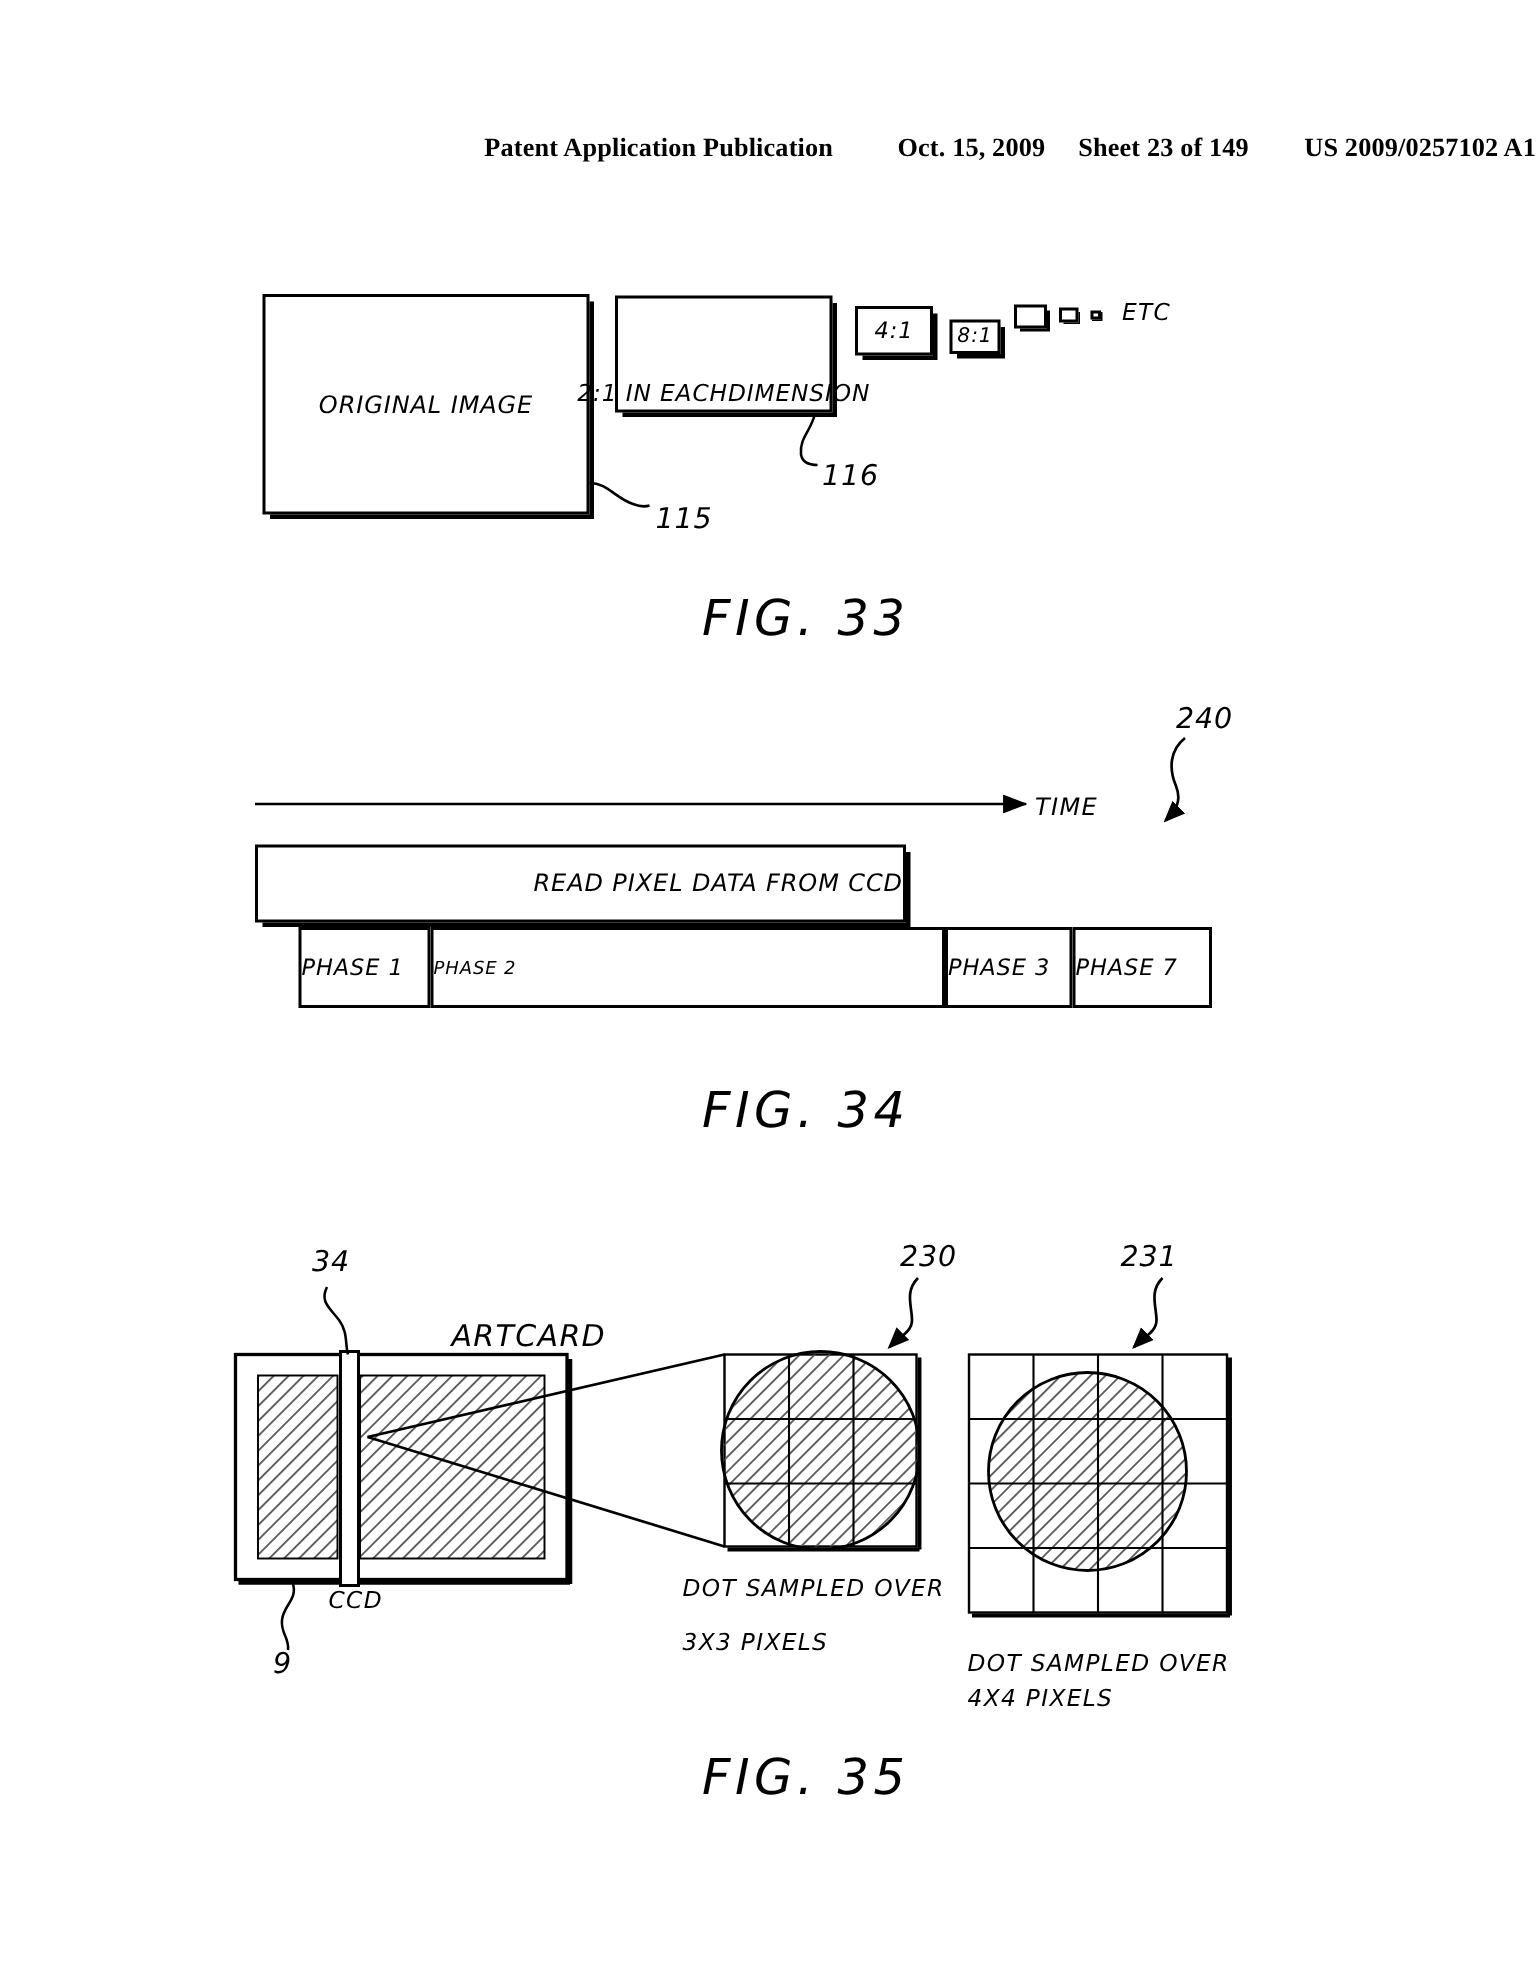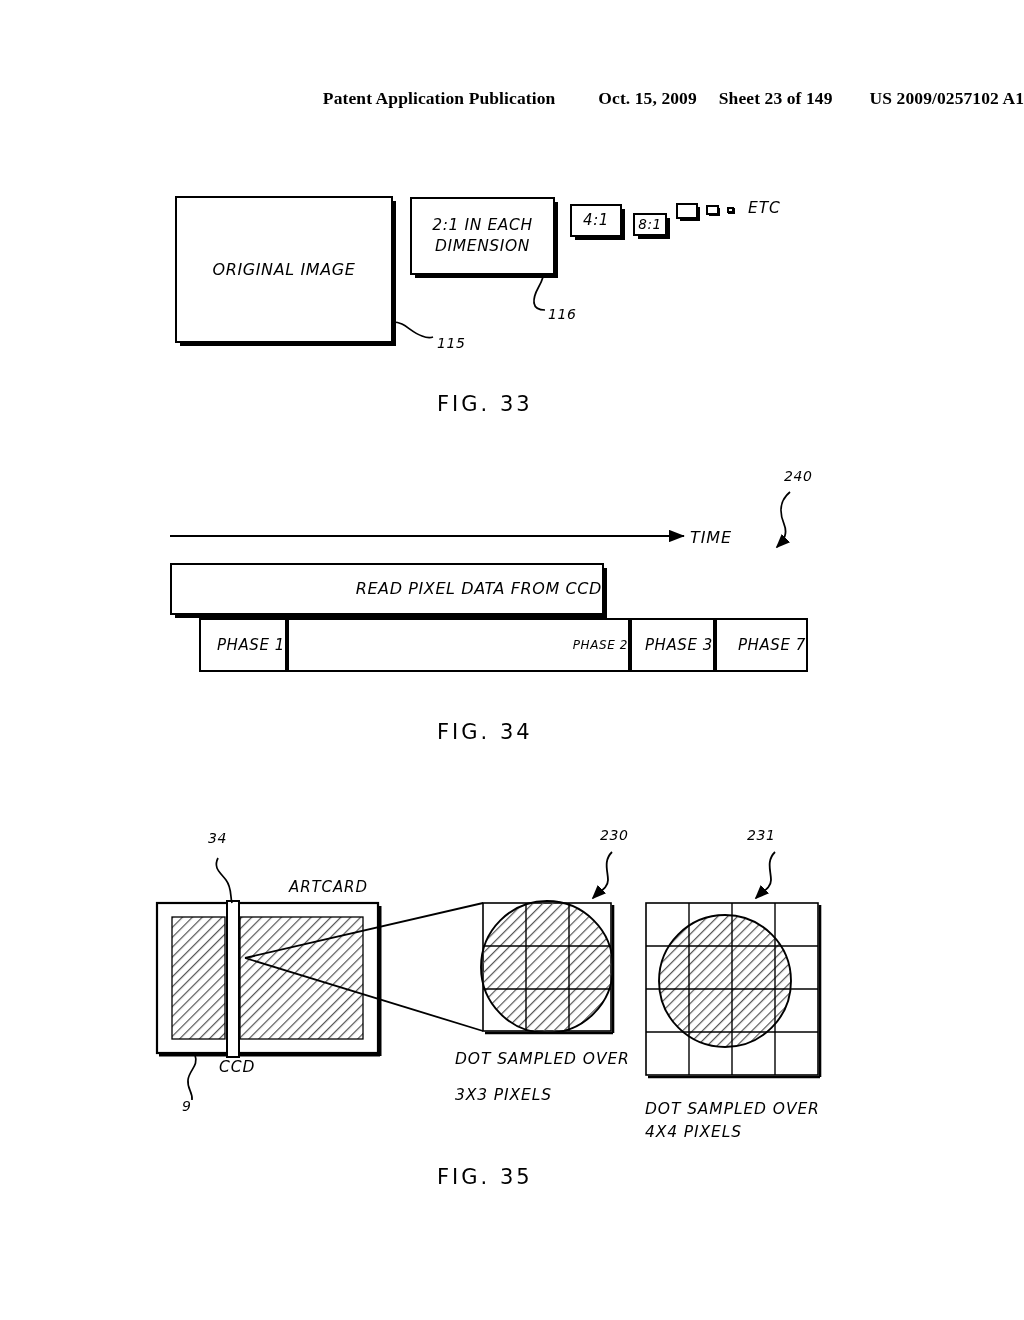--- a/index.html
+++ b/index.html
@@ -38,30 +38,32 @@
   .pd {
     font-family: "DejaVu Sans", sans-serif;
     font-style: italic;
     font-weight: 500;
     letter-spacing: 0.6px;
     white-space: nowrap;
   }
   .figcap {
     position: absolute;
     font-family: "DejaVu Sans", sans-serif;
+    font-style: italic;
     font-weight: 400;
-    font-size: 21px;
+    font-size: 33px;
     letter-spacing: 3px;
     white-space: nowrap;
+    margin-left: 31px;
   }
   .refnum {
     position: absolute;
     font-family: "DejaVu Sans", sans-serif;
     font-style: italic;
-    font-size: 14px;
+    font-size: 19px;
     letter-spacing: 0.6px;
     white-space: nowrap;
   }
   .lbl {
     position: absolute;
     font-family: "DejaVu Sans", sans-serif;
     font-style: italic;
     font-size: 15.5px;
     letter-spacing: 0.9px;
     white-space: nowrap;
@@ -80,21 +82,21 @@
     text-align: center;
     line-height: 1.35;
   }
   .pbox-plain {
     position: absolute;
     background: #ffffff;
     border: 2px solid #000;
     box-sizing: border-box;
     display: flex;
     align-items: center;
-    justify-content: flex-end;
+    justify-content: flex-start;
     text-align: center;
     line-height: 1.35;
   }
 
   .svg-layer {
     position: absolute;
     top: 0; left: 0;
     width: 1024px;
     height: 1320px;
     pointer-events: none;
@@ -110,21 +112,21 @@
   <span class="gap-b"></span>
   <span class="seg">Sheet 23 of 149</span>
   <span class="gap-c"></span>
   <span class="seg">US 2009/0257102 A1</span>
 </div>
 
 <div class="pbox pd" style="left:175px; top:196px; width:218px; height:147px; font-size:16px;">
   <span>ORIGINAL IMAGE</span>
 </div>
 
-<div class="pbox pd" style="left:410px; top:197px; width:145px; height:78px; font-size:15.5px; flex-direction:column;">
+<div class="pbox pd" style="left:410px; top:197px; width:145px; height:78px; font-size:15.5px; flex-direction:row;align-items:flex-end;">
   <span>2:1 IN EACH</span>
   <span>DIMENSION</span>
 </div>
 
 <div class="pbox pd" style="left:570px; top:204px; width:52px; height:33px; font-size:15px;">
   <span>4:1</span>
 </div>
 
 <div class="pbox pd" style="left:633px; top:213px; width:34px; height:23px; font-size:13.5px;">
   <span>8:1</span>
@@ -164,21 +166,21 @@
   <span>PHASE 7</span>
 </div>
 
 <div class="figcap" style="left:437px; top:720px;">FIG. 34</div>
 
 <div class="refnum" style="left:208px; top:830px;">34</div>
 <div class="refnum" style="left:182px; top:1098px;">9</div>
 <div class="refnum" style="left:600px; top:827px;">230</div>
 <div class="refnum" style="left:747px; top:827px;">231</div>
 
-<div class="lbl" style="left:289px; top:878px; font-size:15px;">ARTCARD</div>
+<div class="lbl" style="left:301px; top:878px; font-size:20px;">ARTCARD</div>
 <div class="lbl" style="left:219px; top:1058px; font-size:15.5px;">CCD</div>
 
 <div class="lbl" style="left:455px; top:1050px; font-size:15.5px; width:180px;">DOT SAMPLED OVER</div>
 <div class="lbl" style="left:455px; top:1086px; font-size:15.5px; width:180px;">3X3 PIXELS</div>
 
 <div class="lbl" style="left:645px; top:1100px; font-size:15.5px; width:185px;">DOT SAMPLED OVER</div>
 <div class="lbl" style="left:645px; top:1123px; font-size:15.5px; width:185px;">4X4 PIXELS</div>
 
 <div class="figcap" style="left:437px; top:1165px;">FIG. 35</div>
 

